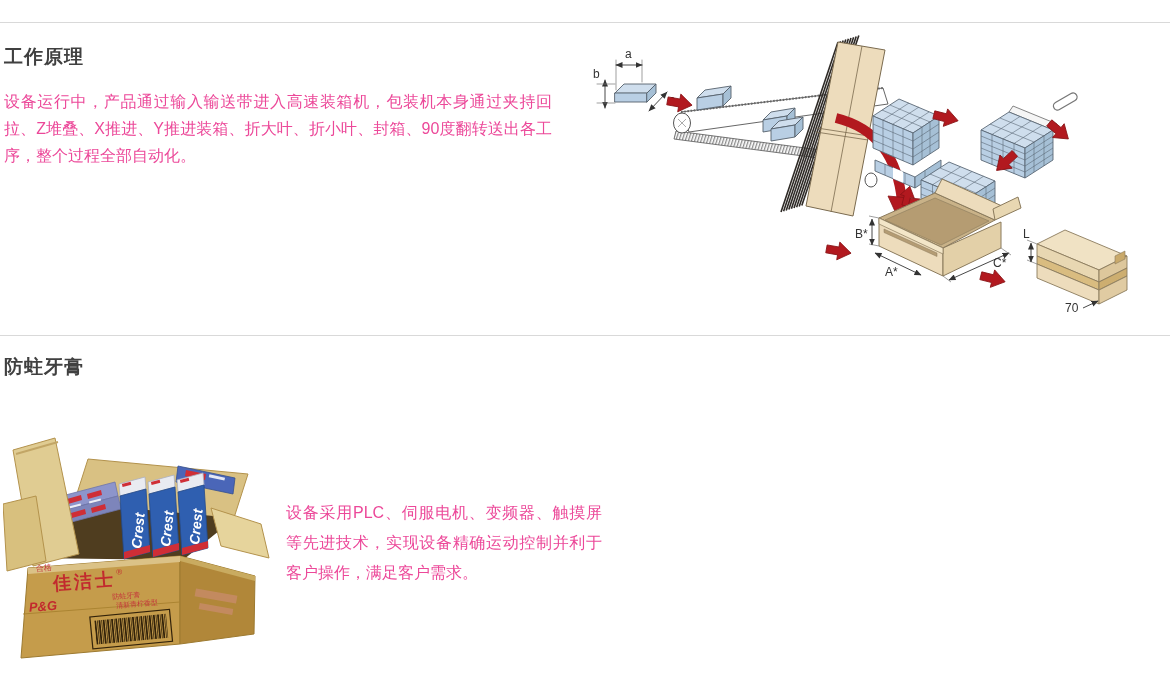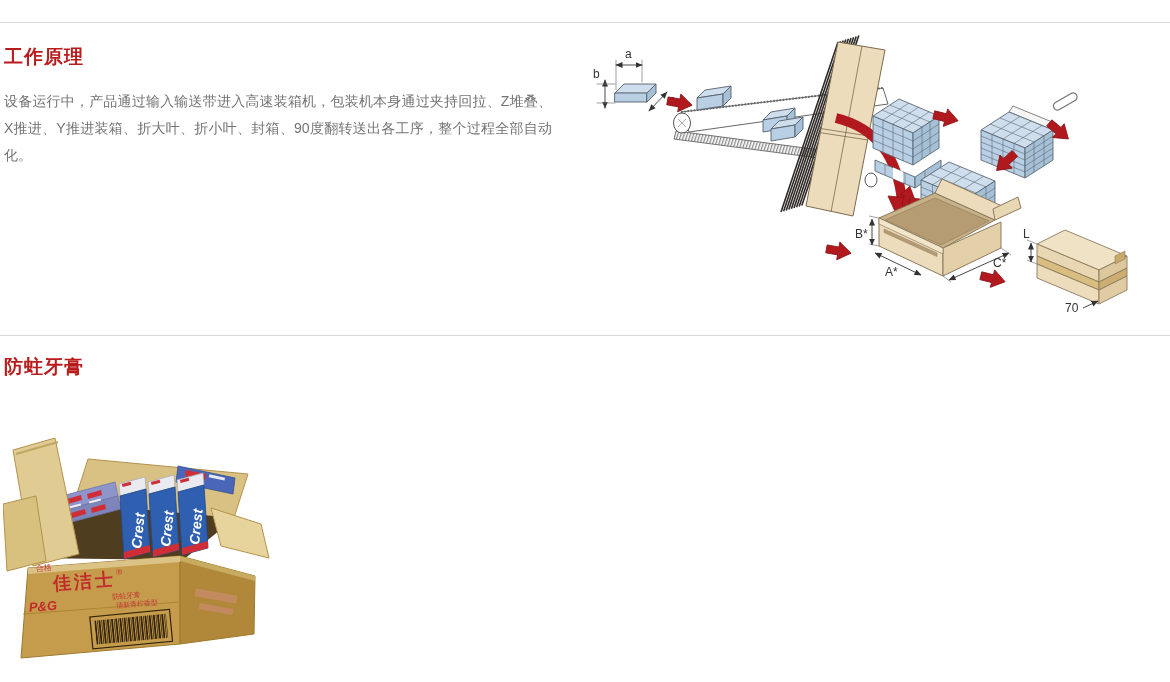--- a/index.html
+++ b/index.html
@@ -1,24 +1,24 @@
 <!DOCTYPE html>
 <html><head>
 <meta charset="utf-8">
 <style>
   html,body{margin:0;padding:0;background:#fff;}
   .page{position:relative;width:1170px;height:682px;background:#fff;overflow:hidden;
         font-family:"Liberation Sans","DejaVu Sans",sans-serif;}
   .divider{position:absolute;left:0;width:1170px;height:0;border-top:1px solid #d9d9d9;}
   .d1{top:22px}
   .d2{top:335px}
-  .heading{position:absolute;margin:0;font-size:19px;font-weight:bold;color:#b91c1c;letter-spacing:1px;}
+  .heading{position:absolute;margin:0;font-size:19px;font-weight:bold;color:#404040;letter-spacing:1px;}
   .h-1{left:4px;top:44px;}
   .h-2{left:4px;top:354px;}
-  .body-text{position:absolute;margin:0;font-size:14px;color:#737373;text-align:justify;}
+  .body-text{position:absolute;margin:0;font-size:16px;color:#ec4899;text-align:justify;}
   .p-1{left:4px;top:88px;width:548px;line-height:27px;}
   .p-2{left:286px;top:498px;width:316px;line-height:30px;}
   .diagram{position:absolute;left:585px;top:20px;}
   .photo{position:absolute;left:3px;top:406px;}
   svg text{font-family:"Liberation Sans","DejaVu Sans",sans-serif;}
   .dimlbl{font-size:12px;fill:#333;}
 </style>
 </head>
 <body>
 
@@ -333,14 +333,15 @@
       <text x="26" y="200" font-size="13" font-weight="bold" font-style="italic" fill="#c22a2e">P&amp;G</text>
       <text x="110" y="194" font-size="7" fill="#c4353a">防蛀牙膏</text>
       <text x="113" y="203" font-size="7" fill="#c4353a">清新青柠香型</text>
       <g transform="translate(86,210) rotate(-1)">
         <rect x="0" y="0" width="80" height="32" fill="none" stroke="#33230a" stroke-width="1.2"></rect>
         <rect x="4" y="4" width="72" height="24" fill="url(#bars)"></rect>
       </g>
     </g>
   </svg>
 
+  <p class="body-text p-2">设备采用PLC、伺服电机、变频器、触摸屏等先进技术，实现设备精确运动控制并利于客户操作，满足客户需求。</p>
 
 </div>
 
 </body></html>

